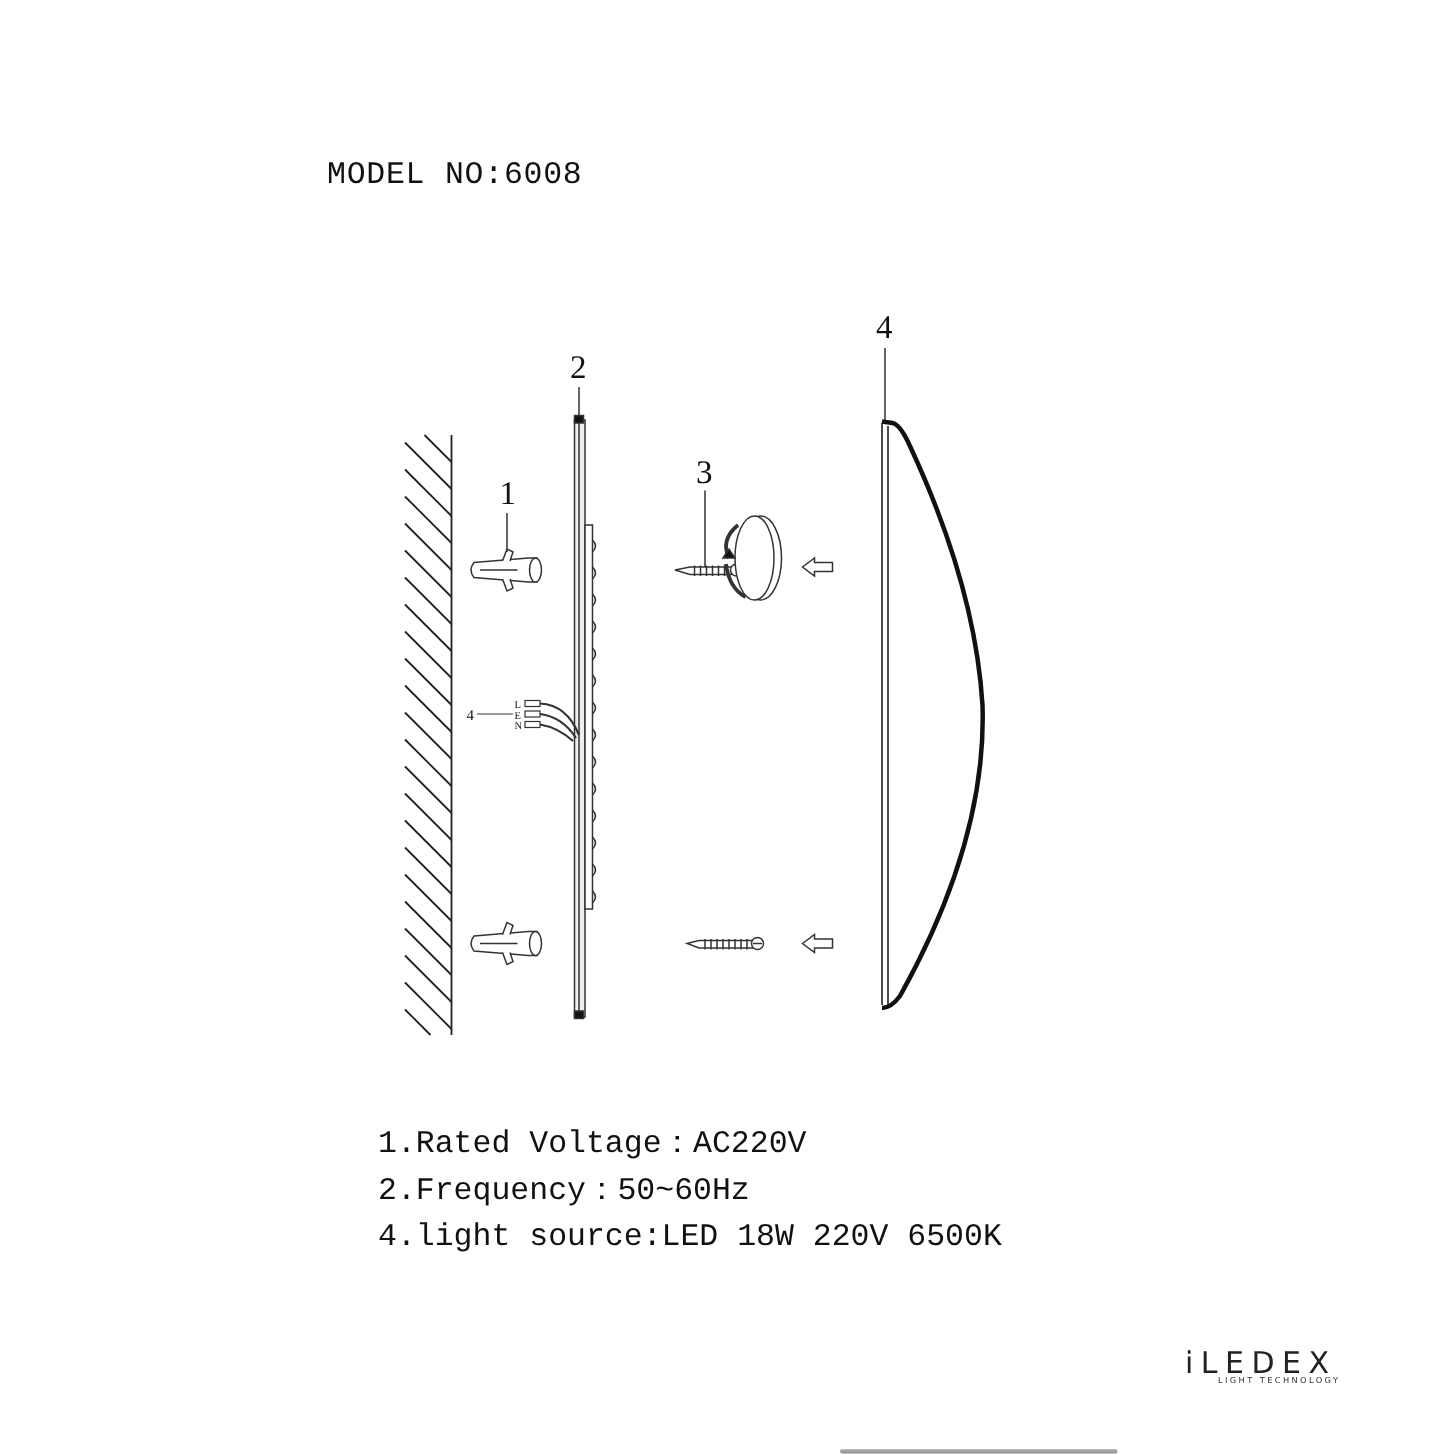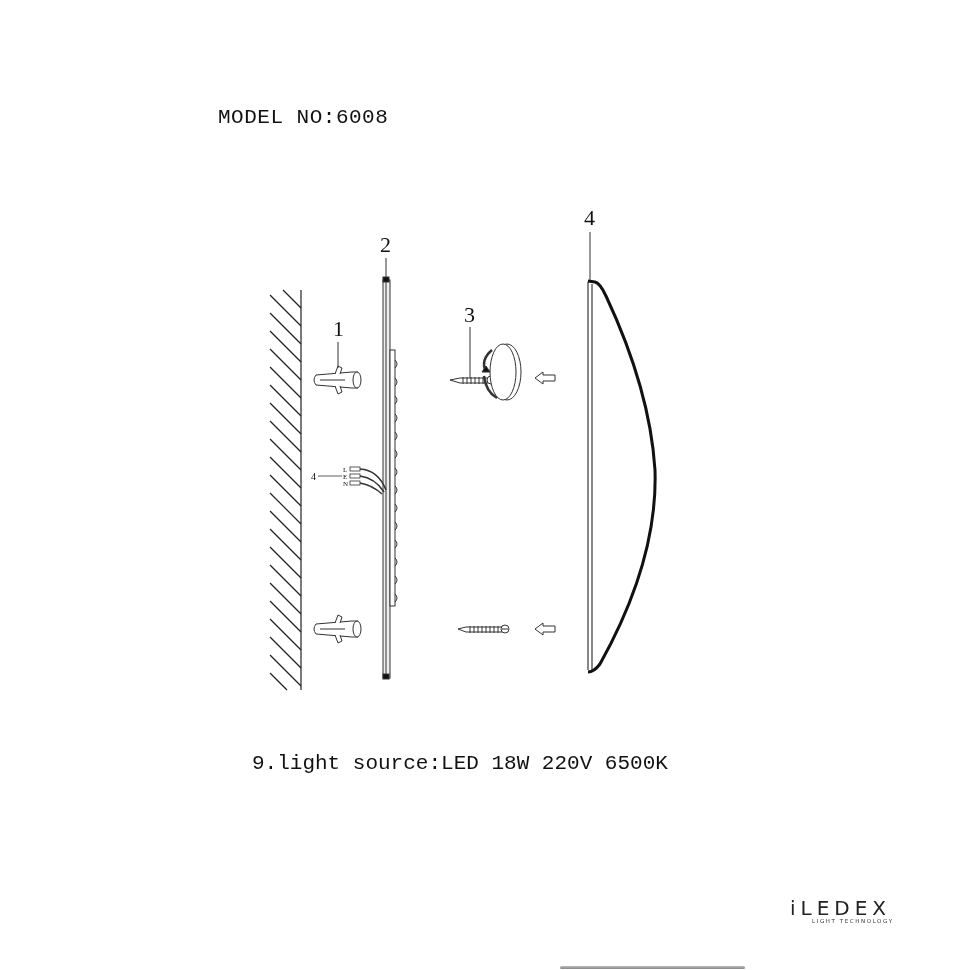--- a/index.html
+++ b/index.html
@@ -118,21 +118,23 @@
   <g fill="none" stroke="#111">
     <line x1="588" y1="282" x2="588" y2="670" stroke-width="1"></line>
     <line x1="592" y1="284" x2="592" y2="670" stroke-width="1"></line>
     <path d="M588 281 L595 282 Q600 283 606 296 Q650 390 655 470 Q658 560 600 664 Q594 672 588 672" stroke-width="3"></path>
   </g>
   <line x1="590" y1="232" x2="590" y2="280" stroke="#333" stroke-width="1"></line>
   <text class="label" x="584" y="225">4</text>
 </svg>
 
 <div class="specs">
-  <div>9.light source:LED 18W 220V 6500K</div>
+  <div>1.Rated Voltage：AC220V</div>
+  <div>2.Frequency：50~60Hz</div>
+  <div>4.light source:LED 18W 220V 6500K</div>
 </div>
 
 <div class="logo">
   <div class="logo-main">iLEDEX</div>
   <div class="logo-sub">LIGHT TECHNOLOGY</div>
 </div>
 
 <div class="shadow-line"></div>
 
 </body></html>

